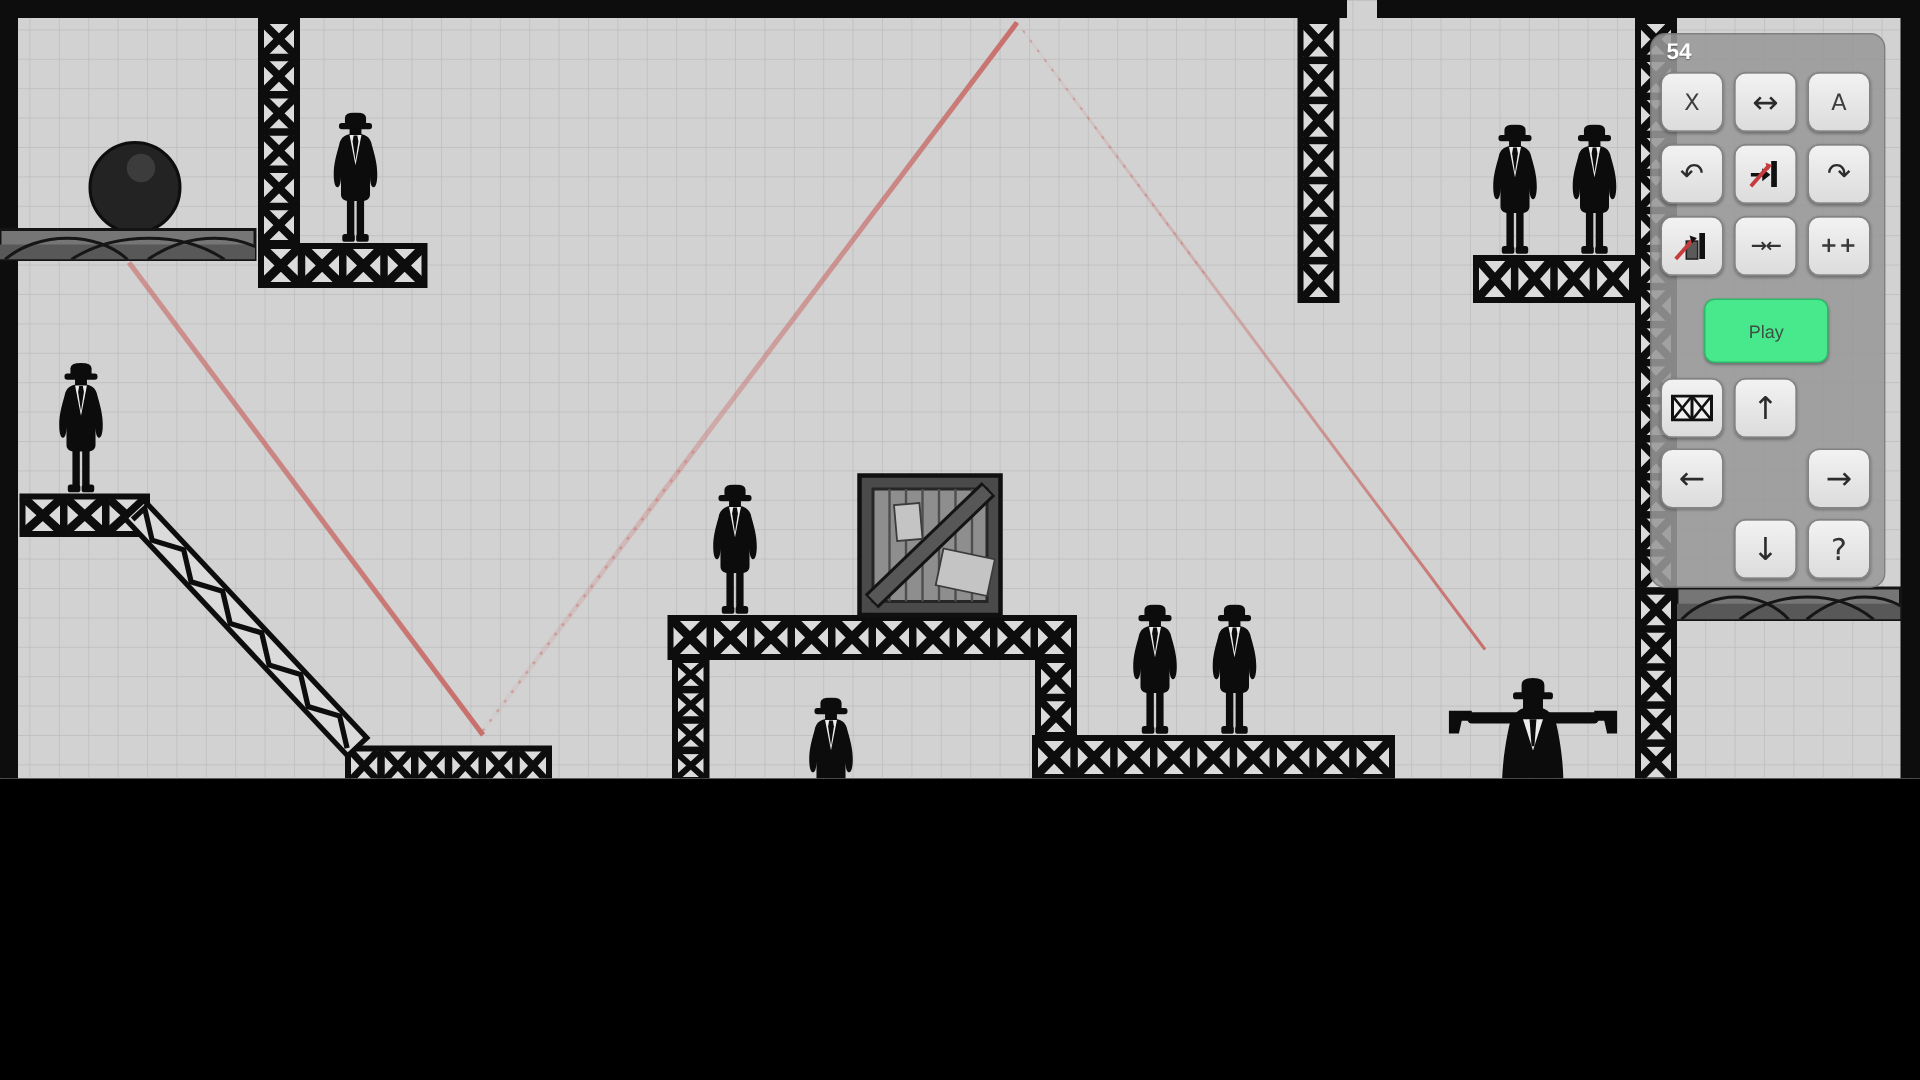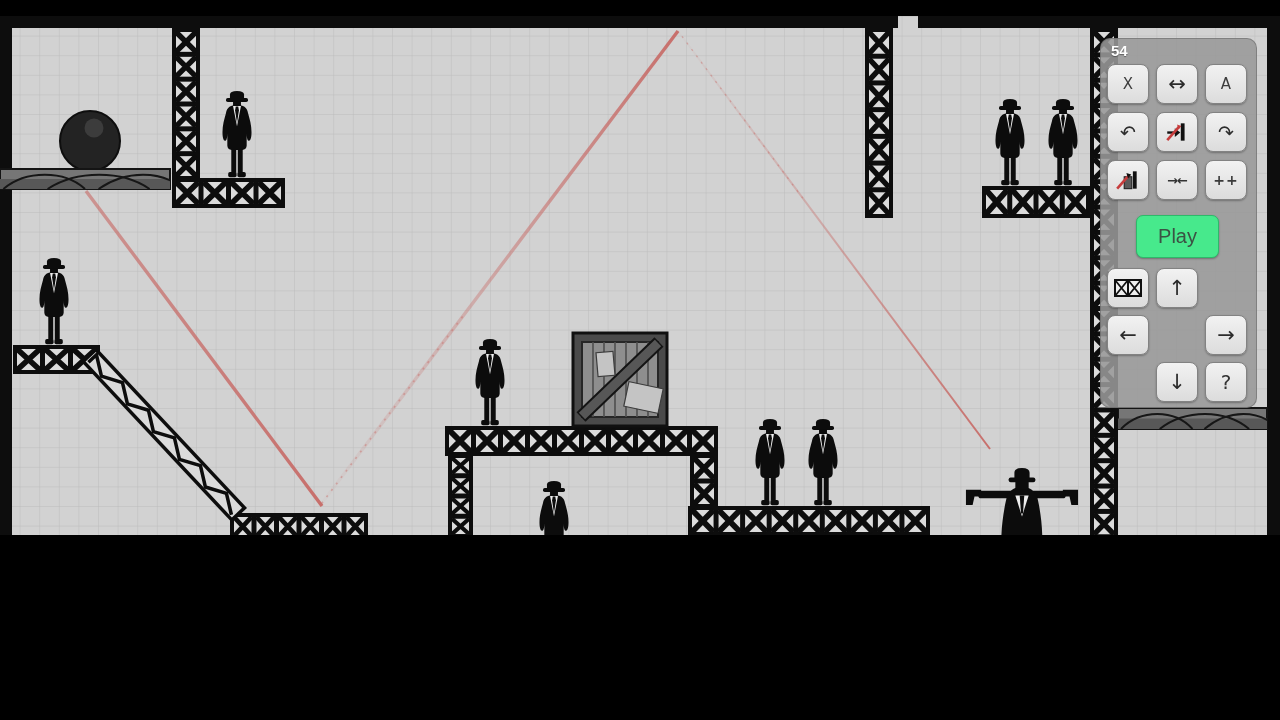--- a/index.html
+++ b/index.html
@@ -1,35 +1,35 @@
 <!DOCTYPE html>
 <html><head>
 <meta charset="utf-8">
 <style>
   html,body{margin:0;padding:0;background:#000;}
   #stage{position:relative;width:1280px;height:519px;overflow:hidden;background:#d2d2d2;
-         font-family:"Liberation Sans","DejaVu Sans",sans-serif;margin-top:16px;}
+         font-family:"Liberation Sans","DejaVu Sans",sans-serif;}
   #level{position:absolute;left:0;top:0;}
   #panel{position:absolute;left:1100px;top:22px;width:157px;height:370px;
          background:rgba(153,153,153,0.88);border:1px solid rgba(80,80,80,.4);
          border-radius:10px;box-sizing:border-box;}
   #counter{position:absolute;left:10px;top:3px;color:#fff;font-weight:bold;font-size:15px;
            text-shadow:0 1px 1px rgba(0,0,0,.4);}
   .pbtn{position:absolute;width:42px;height:40px;border-radius:8px;border:1px solid #828282;
         background:linear-gradient(180deg,#f2f2f2,#dcdcdc);box-shadow:0 1px 2px rgba(0,0,0,.3);
         display:flex;align-items:center;justify-content:center;color:#2d2d2d;font-size:20px;
         padding:0;cursor:pointer;font-family:"DejaVu Sans",sans-serif;}
   .pbtn .ltr{font-size:15px;color:#3d3d3d;}
   .pbtn .arr{font-size:21px;color:#2b2b2b;font-weight:normal;}
   .pbtn .undo{font-size:19px;}
   .pbtn .collide{font-size:13px;letter-spacing:-1px;font-weight:bold;color:#333;}
   .pbtn .pp{font-size:14px;font-weight:bold;color:#3a3a3a;letter-spacing:1px;}
   .pbtn .help{font-size:20px;color:#333;}
   #play{position:absolute;left:35px;top:176px;width:83px;height:43px;border-radius:7px;
-        border:1px solid #2eb96a;background:#47e98c;color:#3b5244;font-size:20px;
+        border:1px solid #2eb96a;background:#47e98c;color:#3b5244;font-size:12px;
         box-shadow:0 1px 2px rgba(0,0,0,.3);cursor:pointer;
         font-family:"Liberation Sans",sans-serif;}
 </style>
 </head>
 <body>
 
 <div id="stage">
 
   <svg id="level" width="1280" height="720" viewBox="0 0 1280 720">
     <defs id="defs">

